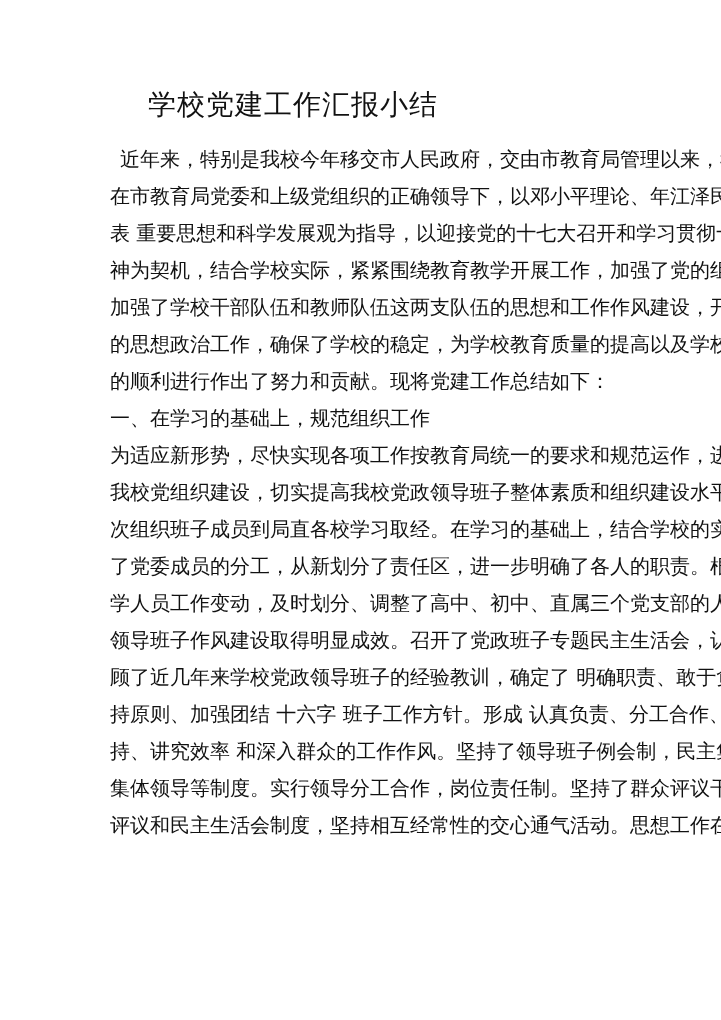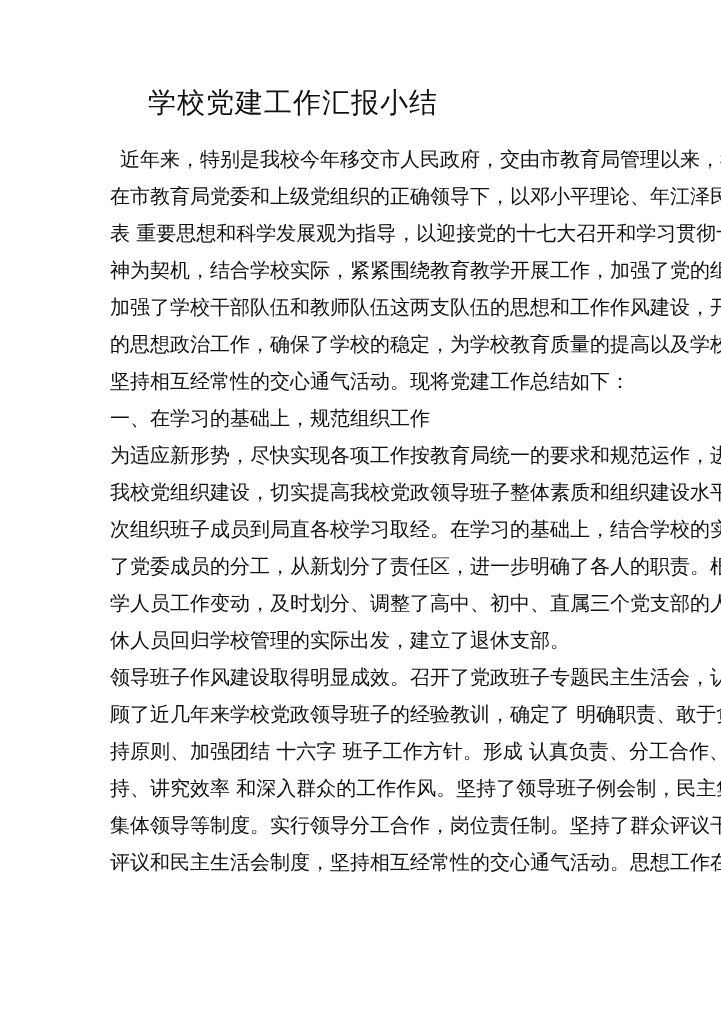--- a/index.html
+++ b/index.html
@@ -27,21 +27,20 @@
       position: absolute;
       left: 0;
       top: 86px;
       width: 586px;
       text-align: center;
       font-size: 28px;
       line-height: 38px;
       letter-spacing: 1px;
       font-weight: normal;
       margin: 0;
-      font-family: Liberation Mono, monospace;
     }
     .body {
       position: absolute;
       left: 110px;
       top: 141px;
       width: 502px;
     }
     .line {
       display: block;
       height: 37px;
@@ -67,34 +66,33 @@
 
   <div class="body">
 
     <div>
       <span class="line indent">近年来，特别是我校今年移交市人民政府，交由市教育局管理以来，我校党委</span>
       <span class="line">在市教育局党委和上级党组织的正确领导下，以邓小平理论、年江泽民 三个代</span>
       <span class="line">表 重要思想和科学发展观为指导，以迎接党的十七大召开和学习贯彻十七大精</span>
       <span class="line">神为契机，结合学校实际，紧紧围绕教育教学开展工作，加强了党的组织建设、</span>
       <span class="line">加强了学校干部队伍和教师队伍这两支队伍的思想和工作作风建设，开展了有效</span>
       <span class="line">的思想政治工作，确保了学校的稳定，为学校教育质量的提高以及学校各项工作</span>
-      <span class="line last">坚持相互经常性的交心通气活动。现将党建工作总结如下：</span>
+      <span class="line last">的顺利进行作出了努力和贡献。现将党建工作总结如下：</span>
     </div>
 
     <div>
       <span class="line last">一、在学习的基础上，规范组织工作</span>
     </div>
 
     <div>
       <span class="line">为适应新形势，尽快实现各项工作按教育局统一的要求和规范运作，进一步加强</span>
       <span class="line">我校党组织建设，切实提高我校党政领导班子整体素质和组织建设水平，我们多</span>
       <span class="line">次组织班子成员到局直各校学习取经。在学习的基础上，结合学校的实际，调整</span>
       <span class="line">了党委成员的分工，从新划分了责任区，进一步明确了各人的职责。根据学校教</span>
       <span class="line">学人员工作变动，及时划分、调整了高中、初中、直属三个党支部的人员。从退</span>
-      <span class="line last">休人员回归学校管理的实际出发，建立了退休支部。</span>
     </div>
 
     <div>
       <span class="line">领导班子作风建设取得明显成效。召开了党政班子专题民主生活会，认真总结回</span>
       <span class="line">顾了近几年来学校党政领导班子的经验教训，确定了 明确职责、敢于负责、坚</span>
       <span class="line">持原则、加强团结 十六字 班子工作方针。形成 认真负责、分工合作、互相支</span>
       <span class="line">持、讲究效率 和深入群众的工作作风。坚持了领导班子例会制，民主集中制，</span>
       <span class="line">集体领导等制度。实行领导分工合作，岗位责任制。坚持了群众评议干部、党内</span>
       <span class="line">评议和民主生活会制度，坚持相互经常性的交心通气活动。思想工作在班子内部</span>
     </div>

